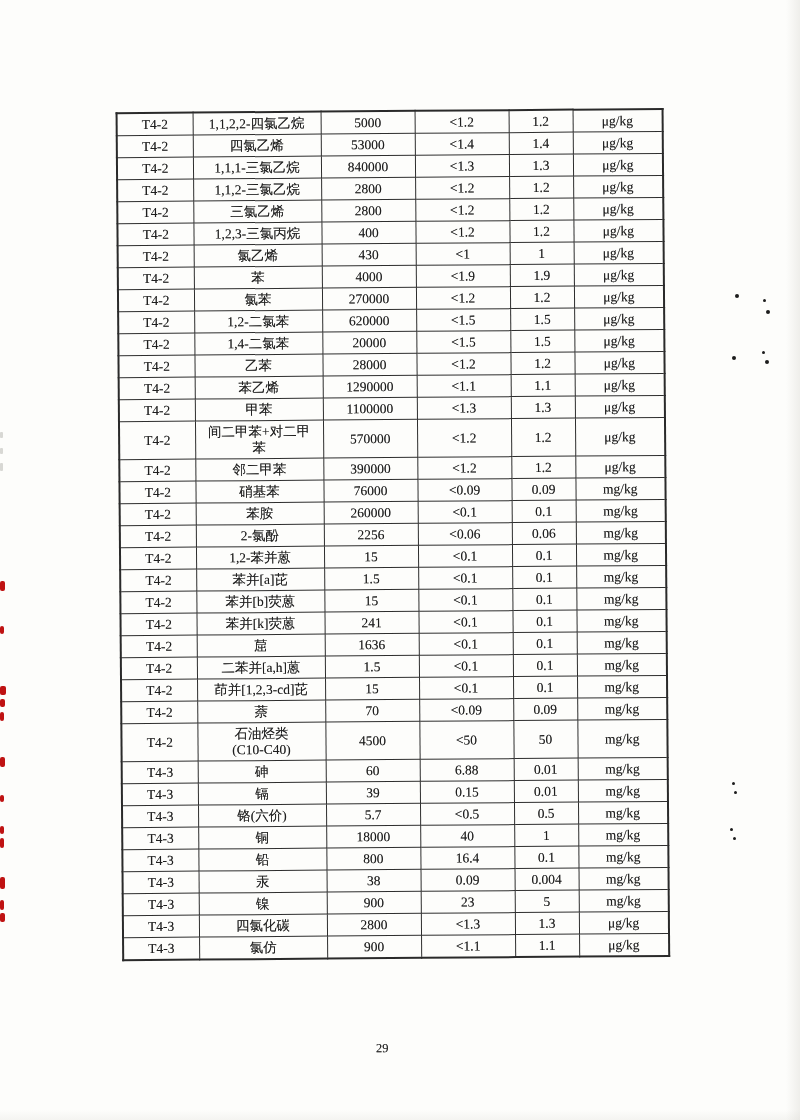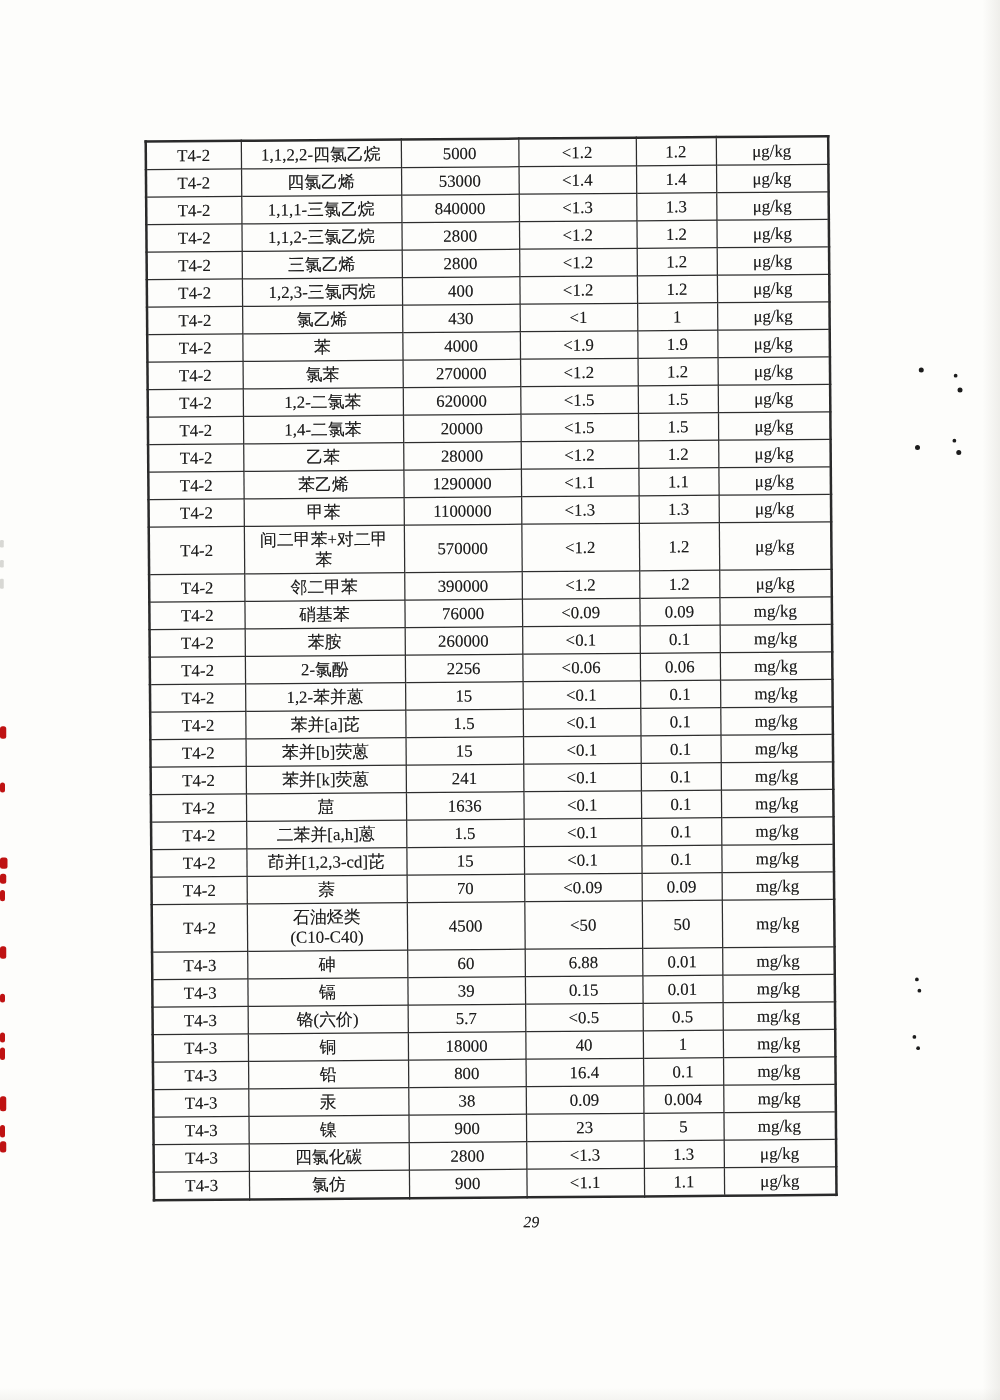--- a/index.html
+++ b/index.html
@@ -38,25 +38,24 @@
     white-space:pre-line;
     text-shadow:0 0 0.5px rgba(40,40,40,0.55);
   }
   col.c-id{width:76px;}
   col.c-name{width:128px;}
   col.c-limit{width:94px;}
   col.c-result{width:94px;}
   col.c-det{width:64px;}
   col.c-unit{width:90px;}
   .page-number{
-    position:absolute;left:372px;top:971px;width:56px;
-    text-align:right;
+    position:absolute;left:372px;top:1041px;width:56px;
+    text-align:left;
     font-size:12.5px;color:#222;
     text-shadow:0 0 0.4px rgba(40,40,40,0.5);
-    font-style:italic;
   }
   .ink{position:absolute;background:#bf1212;border-radius:2px;}
   .dot{position:absolute;background:#1c1c1c;border-radius:50%;}
   .smudge{position:absolute;background:#9a9a96;opacity:0.38;border-radius:1px;}
 </style>
 </head>
 <body>
 
 <div class="page">
 

